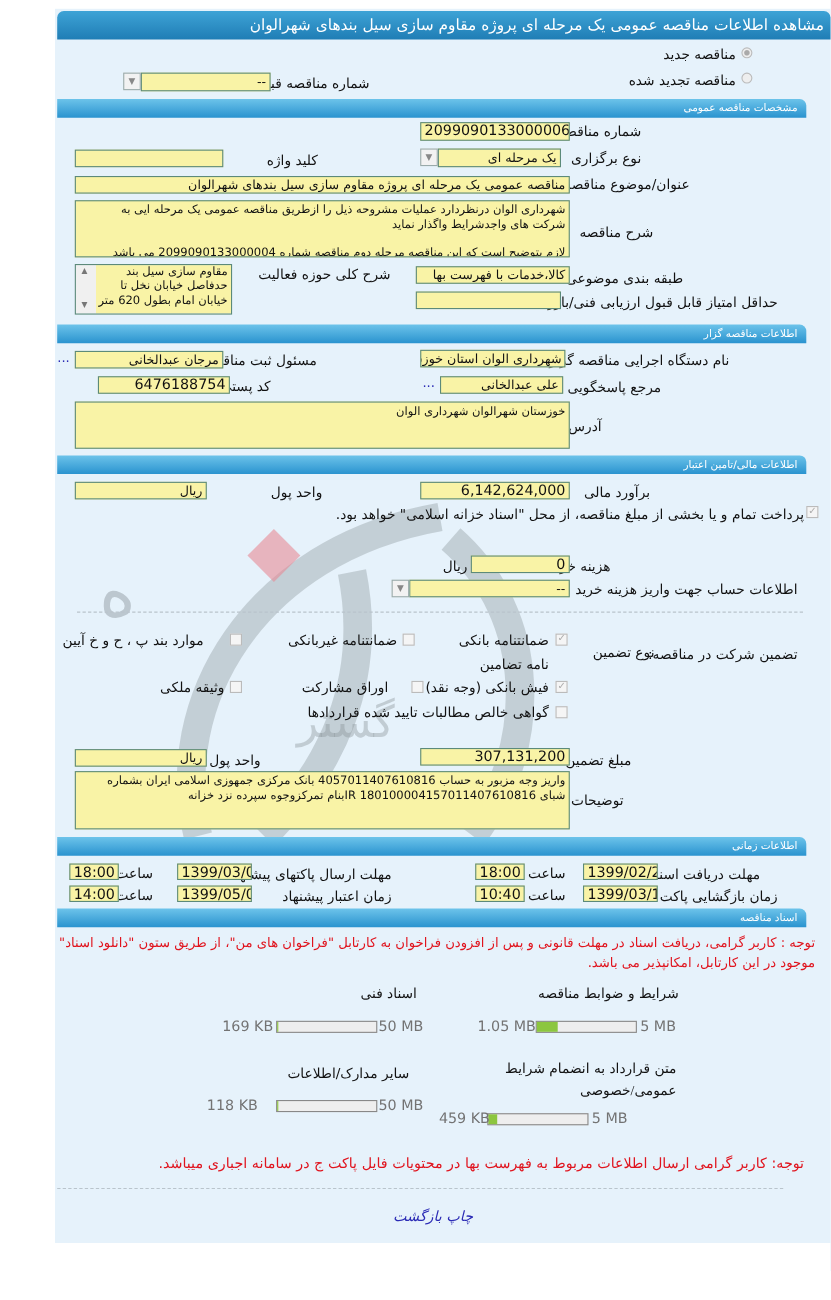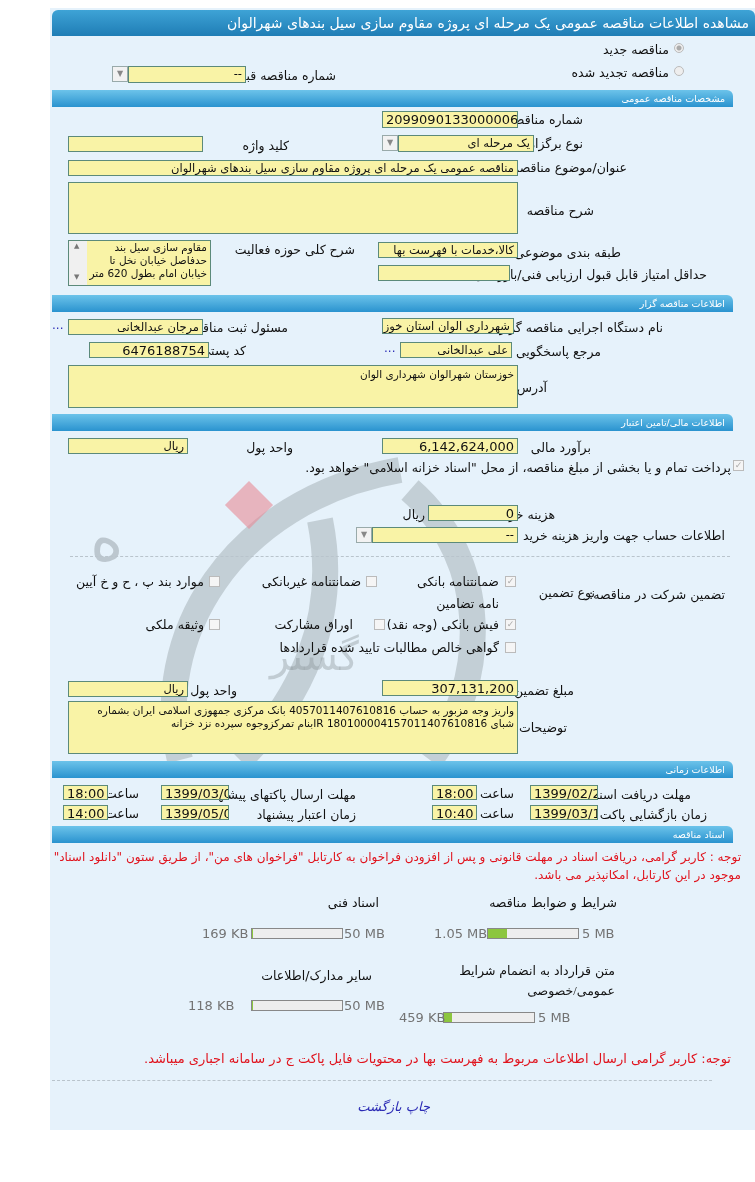--- a/index.html
+++ b/index.html
@@ -78,32 +78,35 @@
 <div class="lbl" style="right:419px;top:68px;">شماره مناقصه قبلی</div>
 <div class="fld" style="left:128px;top:66px;width:118px;height:17px;">--</div>
 <div class="dd-btn" style="left:112px;top:66px;">▼</div>
 
 <div class="sec-bar" style="top:90px;">مشخصات مناقصه عمومی</div>
 
 <div class="lbl" style="right:172px;top:112px;">شماره مناقصه</div>
 <div class="fld ltr" style="left:382px;top:111px;width:136px;height:17px;">2099090133000006</div>
 
 <div class="lbl" style="right:172px;top:136px;">نوع برگزاری</div>
-<div class="fld" style="left:398px;top:135px;width:136px;height:17px;">یک مرحله ای</div>
+<div class="fld" style="left:398px;top:135px;width:112px;height:17px;">یک مرحله ای</div>
 <div class="dd-btn" style="left:382px;top:135px;">▼</div>
 
 <div class="lbl" style="right:466px;top:138px;">کلید واژه</div>
 <div class="fld" style="left:68px;top:136px;width:135px;height:16px;"></div>
 
 <div class="lbl" style="right:128px;top:160px;">عنوان/موضوع مناقصه</div>
 <div class="fld" style="left:68px;top:160px;width:450px;height:16px;">مناقصه عمومی یک مرحله ای پروژه مقاوم سازی سیل بندهای شهرالوان</div>
 
 <div class="lbl" style="right:161px;top:203px;">شرح مناقصه</div>
 <div class="fld area" style="left:68px;top:182px;width:450px;height:52px;padding-top:2px;">
+  <div>شهرداری الوان درنظردارد عملیات مشروحه ذیل را ازطریق مناقصه عمومی یک مرحله ایی به</div>
+  <div>شرکت های واجدشرایط واگذار نماید</div>
   <div style="height:13px"></div>
+  <div>لازم بتوضیح است که این مناقصه مرحله دوم مناقصه شماره 2099090133000004  می باشد</div>
 </div>
 
 <div class="lbl" style="right:134px;top:245px;">طبقه بندی موضوعی</div>
 <div class="fld" style="left:378px;top:242px;width:140px;height:16px;">کالا،خدمات با فهرست بها</div>
 
 <div class="lbl" style="right:400px;top:242px;">شرح کلی حوزه فعالیت</div>
 <div class="fld area" style="left:68px;top:240px;width:143px;height:46px;background:linear-gradient(to right,#f0f0f0 0 18px,#f9f3a6 18px);padding-left:20px;">
   <div>مقاوم سازی سیل بند</div>
   <div>حدفاصل خیابان نخل تا</div>
   <div>خیابان امام  بطول 620 متر</div>
@@ -157,21 +160,21 @@
 <div class="lbl" style="right:30px;top:587px;">تضمین شرکت در مناقصه:</div>
 <div class="lbl" style="right:160px;top:585px;">نوع تضمین</div>
 
 <div class="chk" style="left:505px;top:576px;">✓</div>
 <div class="lbl" style="right:256px;top:574px;">ضمانتنامه بانکی</div>
 
 <div class="chk" style="left:366px;top:576px;"></div>
 <div class="lbl" style="right:394px;top:574px;">ضمانتنامه غیربانکی</div>
 
 <div class="chk" style="left:209px;top:576px;"></div>
-<div class="lbl" style="right:551px;top:574px;">موارد بند پ ، ح و خ آیین</div>
+<div class="lbl" style="right:570px;top:574px;">موارد بند پ ، ح و خ آیین</div>
 <div class="lbl" style="right:256px;top:596px;">نامه تضامین</div>
 
 <div class="chk" style="left:505px;top:619px;">✓</div>
 <div class="lbl" style="right:256px;top:617px;">فیش بانکی (وجه نقد)</div>
 
 <div class="chk" style="left:374px;top:619px;"></div>
 <div class="lbl" style="right:402px;top:617px;">اوراق مشارکت</div>
 
 <div class="chk" style="left:209px;top:619px;"></div>
 <div class="lbl" style="right:551px;top:617px;">وثیقه ملکی</div>

